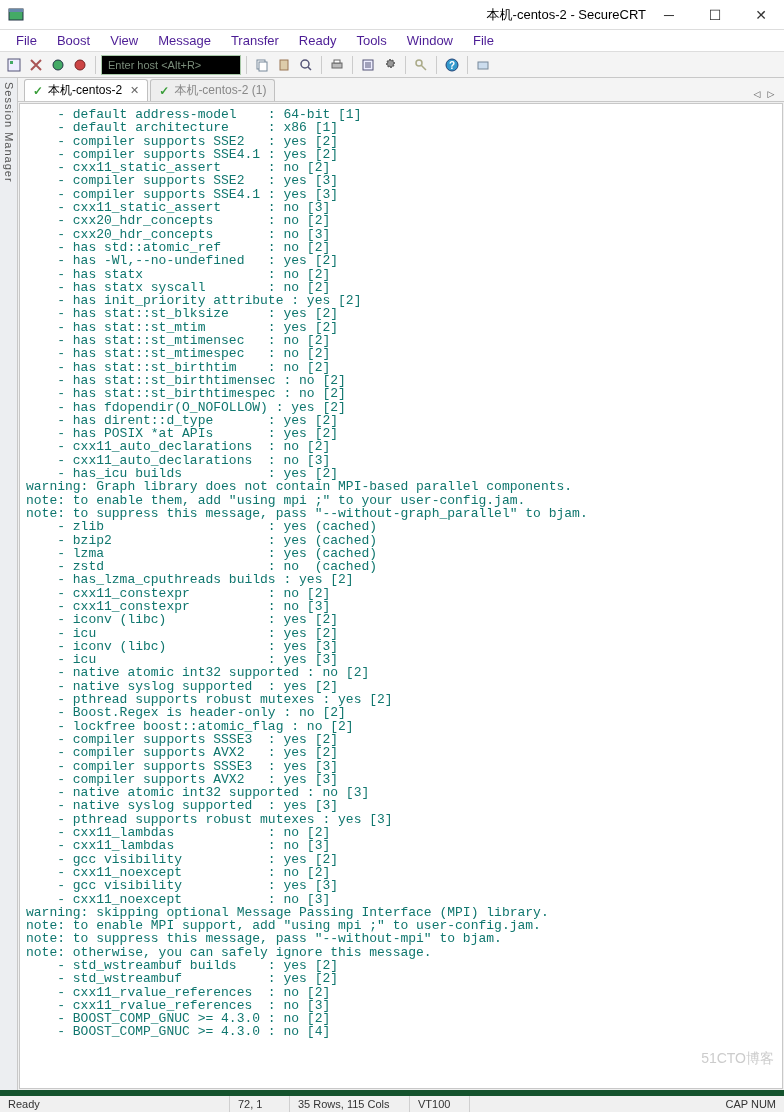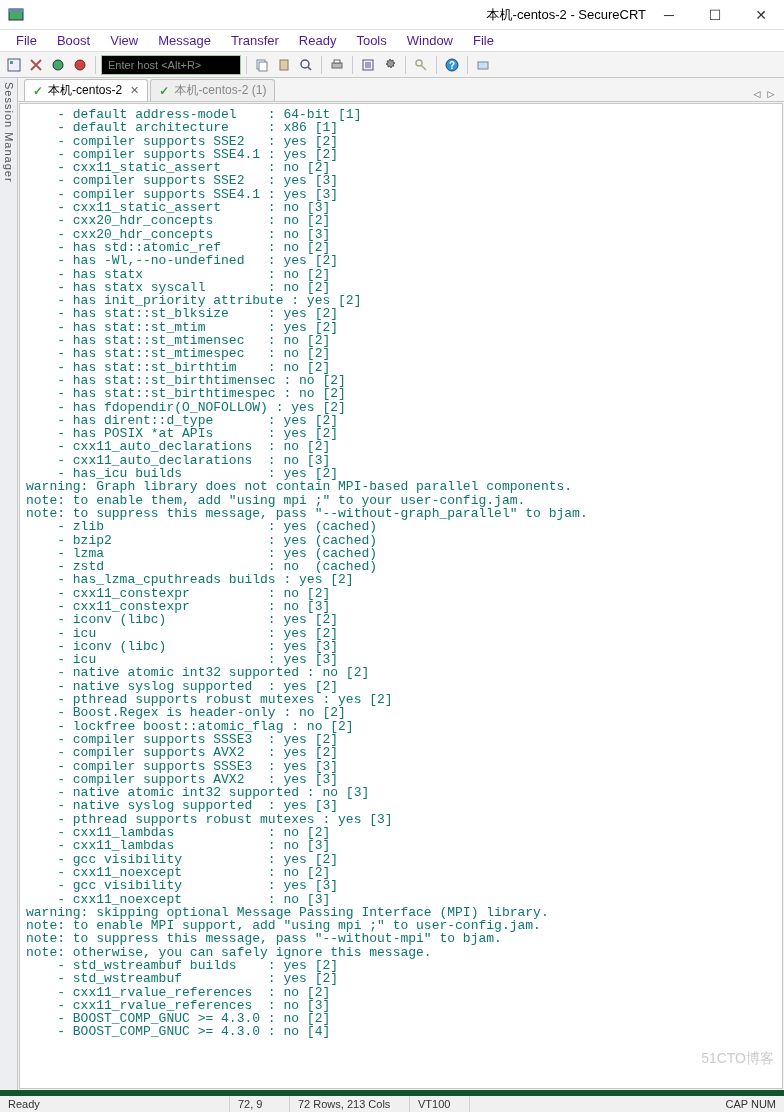--- a/index.html
+++ b/index.html
@@ -235,20 +235,20 @@
     - std_wstreambuf           : yes [2]
     - cxx11_rvalue_references  : no [2]
     - cxx11_rvalue_references  : no [3]
     - BOOST_COMP_GNUC &gt;= 4.3.0 : no [2]
     - BOOST_COMP_GNUC &gt;= 4.3.0 : no [4]</div>
   </div>
 </div>
 
 <div class="statusbar">
   <div class="cell first">Ready</div>
-  <div class="cell" style="flex:0 0 60px">72,   9</div>
-  <div class="cell" style="flex:0 0 120px">72 Rows, 213 Cols</div>
+  <div class="cell" style="flex:0 0 60px">72,   1</div>
+  <div class="cell" style="flex:0 0 120px">35 Rows, 115 Cols</div>
   <div class="cell" style="flex:0 0 60px">VT100</div>
   <div class="spacer"></div>
   <div class="cell" style="border-right:none">CAP  NUM</div>
 </div>
 
 <div class="watermark">51CTO博客</div>
 
 </body></html>

